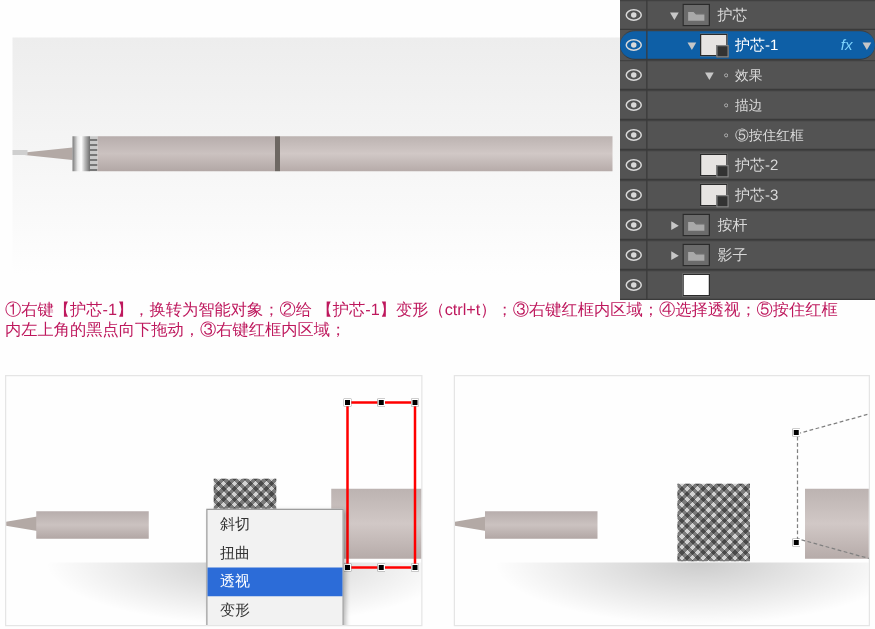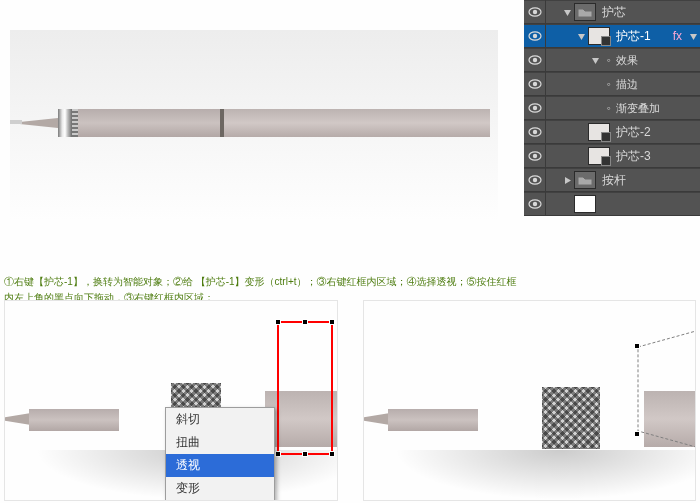--- a/index.html
+++ b/index.html
@@ -11,38 +11,38 @@
   .pen { position: absolute; left: 0; top: 76px; height: 34px; width: 480px; display: flex; align-items: center; }
   .pen-tip { width: 0; height: 0; border-right: 48px solid #b3a9a5; border-top: 5px solid transparent; border-bottom: 5px solid transparent; }
   .pen-tip-inner { position: absolute; left: 0; top: 90px; width: 12px; height: 4px; background: #cfcfcf; }
   .pen-collar { width: 14px; height: 28px; background: linear-gradient(90deg, #7a7a7a, #e9e9e9 30%, #ffffff 50%, #bdbdbd 70%, #6c6c6c); }
   .pen-collar-knurl { width: 6px; height: 28px; background: repeating-linear-gradient(0deg, #777 0 2px, #c9c9c9 2px 4px); }
   .pen-body1 { width: 142px; height: 28px; background: linear-gradient(180deg, #b7adac, #cbc2c0 50%, #b2a7a5); }
   .pen-body-ring { width: 4px; height: 28px; background: #6d6762; }
   .pen-body2 { flex: 1; height: 28px; background: linear-gradient(180deg, #bcb3b1, #d1c8c6 50%, #b6aba9); }
 
   
-  .layers { position: absolute; right: 0; top: 0; width: 176px; background: #535353; color: #d9d9d9; font-size: 12px; }
+  .layers { position: absolute; right: 0; top: 0; width: 204px; background: #535353; color: #d9d9d9; font-size: 12px; }
   .layer-row { display: flex; align-items: center; height: 24px; border-top: 1px solid #414141; border-bottom: 1px solid #3a3a3a; position: relative; }
   .eye { width: 22px; height: 24px; display: flex; align-items: center; justify-content: center; border-right: 1px solid #3a3a3a; color: #e5e5e5; } .indent-1 { width: 14px; } .indent-2 { width: 28px; } .indent-3 { width: 42px; }
   .tw { width: 14px; display: flex; justify-content: center; color: #c7c7c7; }
   .tw svg { display: block; }
   .thumb { width: 22px; height: 18px; border: 1px solid #2b2b2b; background: #e7e4e2; margin-right: 6px; display: inline-block; position: relative; }
   .thumb.w { background: #ffffff; }
   .thumb.smart::after { content: ""; position: absolute; right: -2px; bottom: -2px; width: 8px; height: 8px; background: #333; border: 1px solid #888; }
   .thumb.folder { background: #6b6b6b; display: flex; align-items: center; justify-content: center; }
   .thumb.folder svg { display: block; }
   .label { flex: 1; white-space: nowrap; }
-  .fx { color: #f9a8d4; margin-right: 4px; }
-  .row-sel { background: #0e5fa6; color: #fff; }
+  .fx { color: #7dd3fc; font-style: italic; margin-right: 4px; }
+  .row-sel { background: #0e5fa6; color: #fff; border-radius: 12px; }
   .dot { width: 14px; text-align: center; color: #c7c7c7; }
   .effect-row .label { font-size: 11px; font-family: Liberation Mono, monospace; }
 
   
-  .instructions { position: absolute; left: 4px; top: 274px; width: 692px; color: #4d7c0f; line-height: 16px; font-size: 10px; }
+  .instructions { position: absolute; left: 4px; top: 240px; width: 692px; color: #be185d; line-height: 16px; font-size: 13px; }
 
   
   .bottoms { position: absolute; left: 0; top: 296px; width: 700px; height: 205px; display: flex; gap: 25px; padding: 4px 4px 0 4px; }
   .preview { flex: 1; border: 1px solid #e5e5e5; background: #fefefe; position: relative; overflow: hidden; }
   .preview .pen-mini { position: absolute; left: 0; top: 80px; width: 360px; height: 70px; }
   .pm-body { position: absolute; right: 0; top: 10px; width: 130px; height: 56px; background: linear-gradient(180deg, #bcb3b1, #d1c8c6 50%, #b6aba9); }
   .pm-tip { position: absolute; left: 34px; top: 28px; width: 90px; height: 22px; background: linear-gradient(180deg, #b7adac, #cbc2c0 50%, #b2a7a5); }
   .pm-tipcone { position: absolute; left: 0; top: 32px; width: 0; height: 0; border-right: 36px solid #b3a9a5; border-top: 6px solid transparent; border-bottom: 6px solid transparent; }
   .pm-knurl { position: absolute; left: 124px; top: 4px; width: 44px; height: 66px; background: repeating-linear-gradient(45deg, #888 0 3px, #e7e7e7 3px 6px), repeating-linear-gradient(-45deg, #888 0 3px, #e7e7e7 3px 6px); background-blend-mode: multiply; }
   .red-box { position: absolute; border: 2px solid #f00; }
@@ -145,21 +145,21 @@
     <div class="layer-row effect-row">
       <div class="eye">
         <svg width="14" height="10" viewBox="0 0 14 10">
           <ellipse cx="7" cy="5" rx="6" ry="4.2" fill="none" stroke="#d9d9d9" stroke-width="1.2"></ellipse>
           <circle cx="7" cy="5" r="2.2" fill="#d9d9d9"></circle>
         </svg>
       </div>
       <div class="indent-3"></div>
       <div class="tw"></div>
       <div class="dot">◦</div>
-      <span class="label">渐变叠加</span>
+      <span class="label">⑤按住红框</span>
     </div>
     <div class="layer-row">
       <div class="eye">
         <svg width="14" height="10" viewBox="0 0 14 10">
           <ellipse cx="7" cy="5" rx="6" ry="4.2" fill="none" stroke="#d9d9d9" stroke-width="1.2"></ellipse>
           <circle cx="7" cy="5" r="2.2" fill="#d9d9d9"></circle>
         </svg>
       </div>
       <div class="indent-2"></div>
       <div class="tw"></div>
@@ -190,20 +190,40 @@
         <svg width="9" height="9">
           <polygon points="2,1 8,4.5 2,8" fill="#c7c7c7"></polygon>
         </svg>
       </div>
       <div class="thumb folder">
         <svg width="16" height="12">
           <path d="M1 3 h5 l2 2 h7 v6 h-14 z" fill="#a9a9a9" stroke="#6c6c6c"></path>
         </svg>
       </div>
       <span class="label">按杆</span>
+    </div>
+    <div class="layer-row">
+      <div class="eye">
+        <svg width="14" height="10" viewBox="0 0 14 10">
+          <ellipse cx="7" cy="5" rx="6" ry="4.2" fill="none" stroke="#d9d9d9" stroke-width="1.2"></ellipse>
+          <circle cx="7" cy="5" r="2.2" fill="#d9d9d9"></circle>
+        </svg>
+      </div>
+      <div class="indent-1"></div>
+      <div class="tw">
+        <svg width="9" height="9">
+          <polygon points="2,1 8,4.5 2,8" fill="#c7c7c7"></polygon>
+        </svg>
+      </div>
+      <div class="thumb folder">
+        <svg width="16" height="12">
+          <path d="M1 3 h5 l2 2 h7 v6 h-14 z" fill="#a9a9a9" stroke="#6c6c6c"></path>
+        </svg>
+      </div>
+      <span class="label">影子</span>
     </div>
     <div class="layer-row">
       <div class="eye">
         <svg width="14" height="10" viewBox="0 0 14 10">
           <ellipse cx="7" cy="5" rx="6" ry="4.2" fill="none" stroke="#d9d9d9" stroke-width="1.2"></ellipse>
           <circle cx="7" cy="5" r="2.2" fill="#d9d9d9"></circle>
         </svg>
       </div>
       <div class="indent-1"></div>
       <div class="tw"></div>

